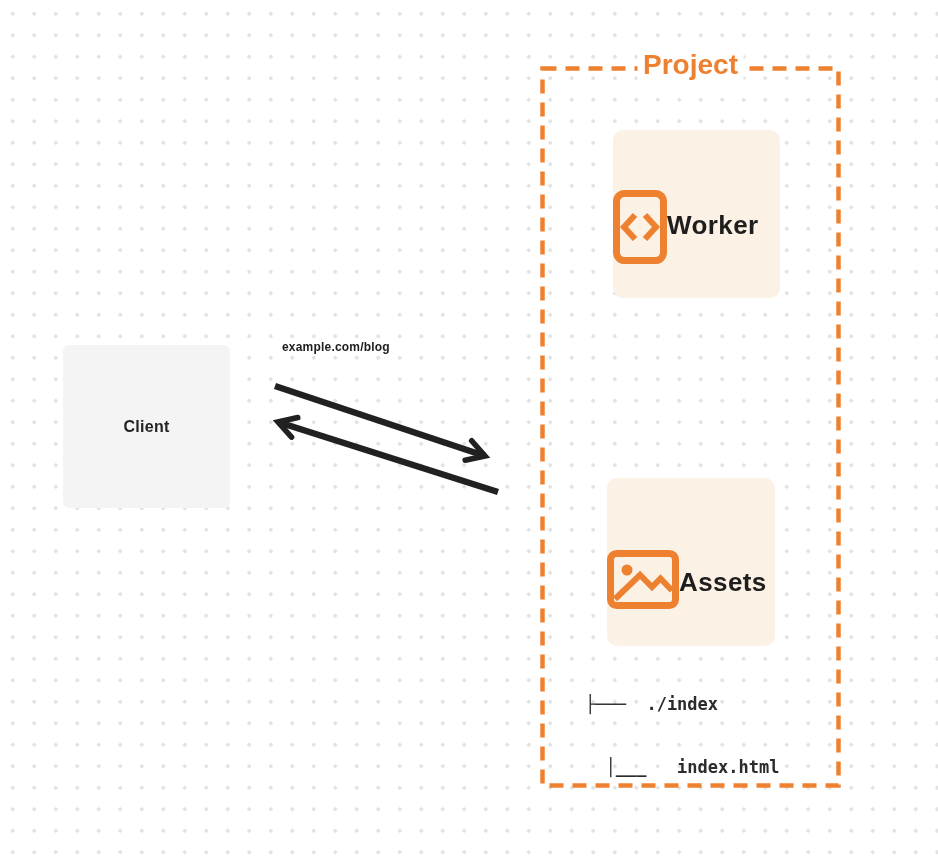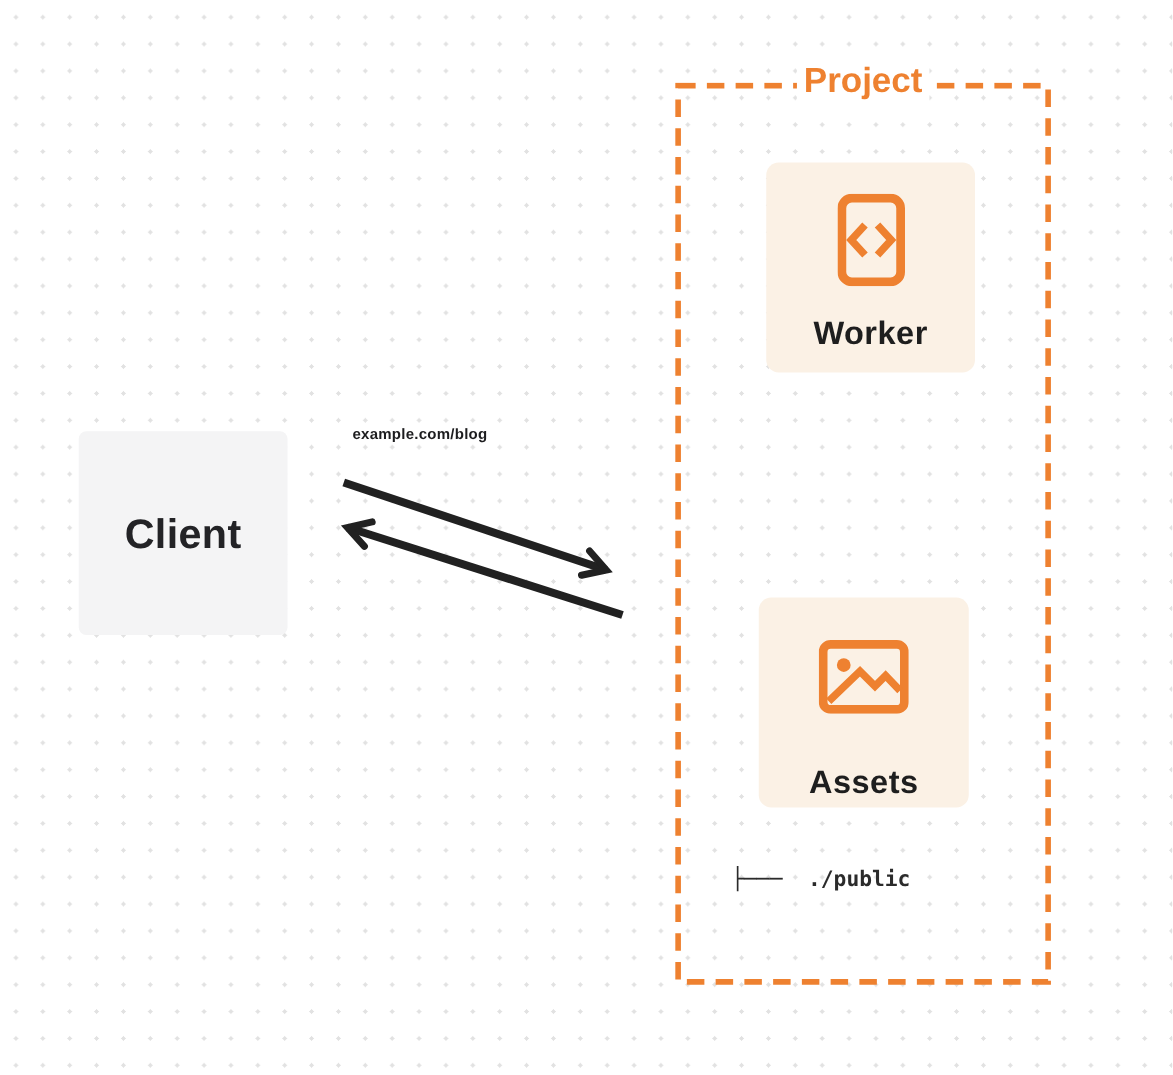--- a/index.html
+++ b/index.html
@@ -30,21 +30,21 @@
   
   .client-box {
     position: absolute;
     left: 63px; top: 345px;
     width: 167px; height: 163px;
     background: var(--client_bg);
     border-radius: 6px;
     display: flex; align-items: center; justify-content: center;
   }
   .client-box .label {
-    font-size: 33px; font-weight: 700; color: var(--text_dark);
+    font-size: 16px; font-weight: 700; color: var(--text_dark);
     letter-spacing: 0.3px;
   }
 
   
   .url-label {
     position: absolute;
     left: 282px; top: 340px;
     font-size: 12px; font-weight: 700; color: #1D1D1F;
     letter-spacing: 0.2px;
     white-space: nowrap;
@@ -80,21 +80,21 @@
     color: var(--orange);
     white-space: nowrap;
   }
 
   
   .card {
     position: absolute;
     width: 167px; height: 168px;
     background: var(--card_bg);
     border-radius: 10px;
-    display: flex; flex-direction: column; align-items: center;
+    display: flex; align-items: center;
   }
   .worker-card { left: 73px; top: 64px; }
   .assets-card { left: 67px; top: 412px; width: 168px; }
   .card .card-label {
     font-size: 26px; font-weight: 700; color: #1E1E1E;
     letter-spacing: 0.4px;
   }
   .worker-card .icon-wrap { margin-top: 25px; height: 74px; }
   .worker-card .card-label { margin-top: 22px; }
   .assets-card .icon-wrap { margin-top: 34px; height: 58px; }
@@ -156,18 +156,19 @@
         <svg width="72" height="59" viewBox="0 0 72 59" aria-hidden="true">
           <rect class="icon-stroke" x="3.5" y="3.5" width="65" height="52" rx="6" stroke-width="7"></rect>
           <circle class="icon-fill" cx="20" cy="20" r="5.5"></circle>
           <path class="icon-stroke" d="M8 49 L33 25 L45 37 L53.5 28.5 L65 40.5" stroke-width="6" stroke-linejoin="miter"></path>
         </svg>
       </div>
       <div class="card-label">Assets</div>
     </div>
 
     <div class="file-tree">
-      <div class="tree-line">├───  ./public</div>
+      <div class="tree-line">├───  ./index</div>
+      <div class="tree-line">  │___   index.html</div>
       
     </div>
   </div>
 
 </div>
 
 </body></html>

